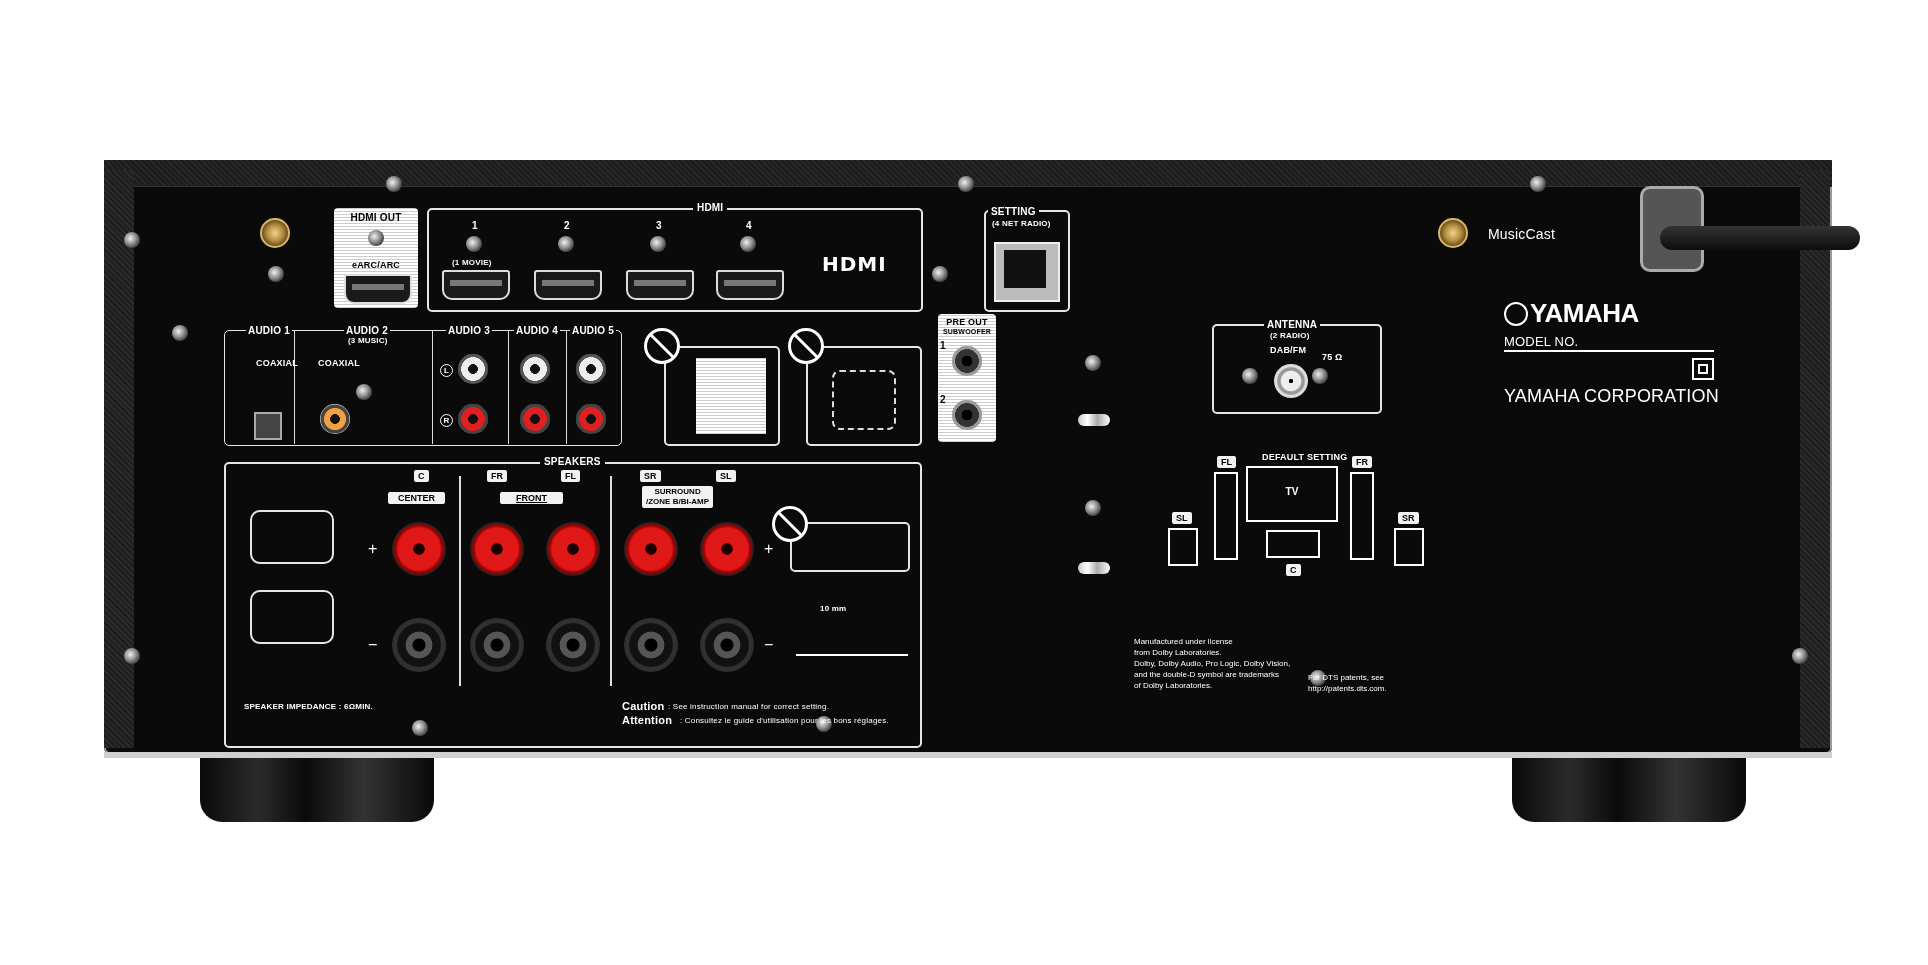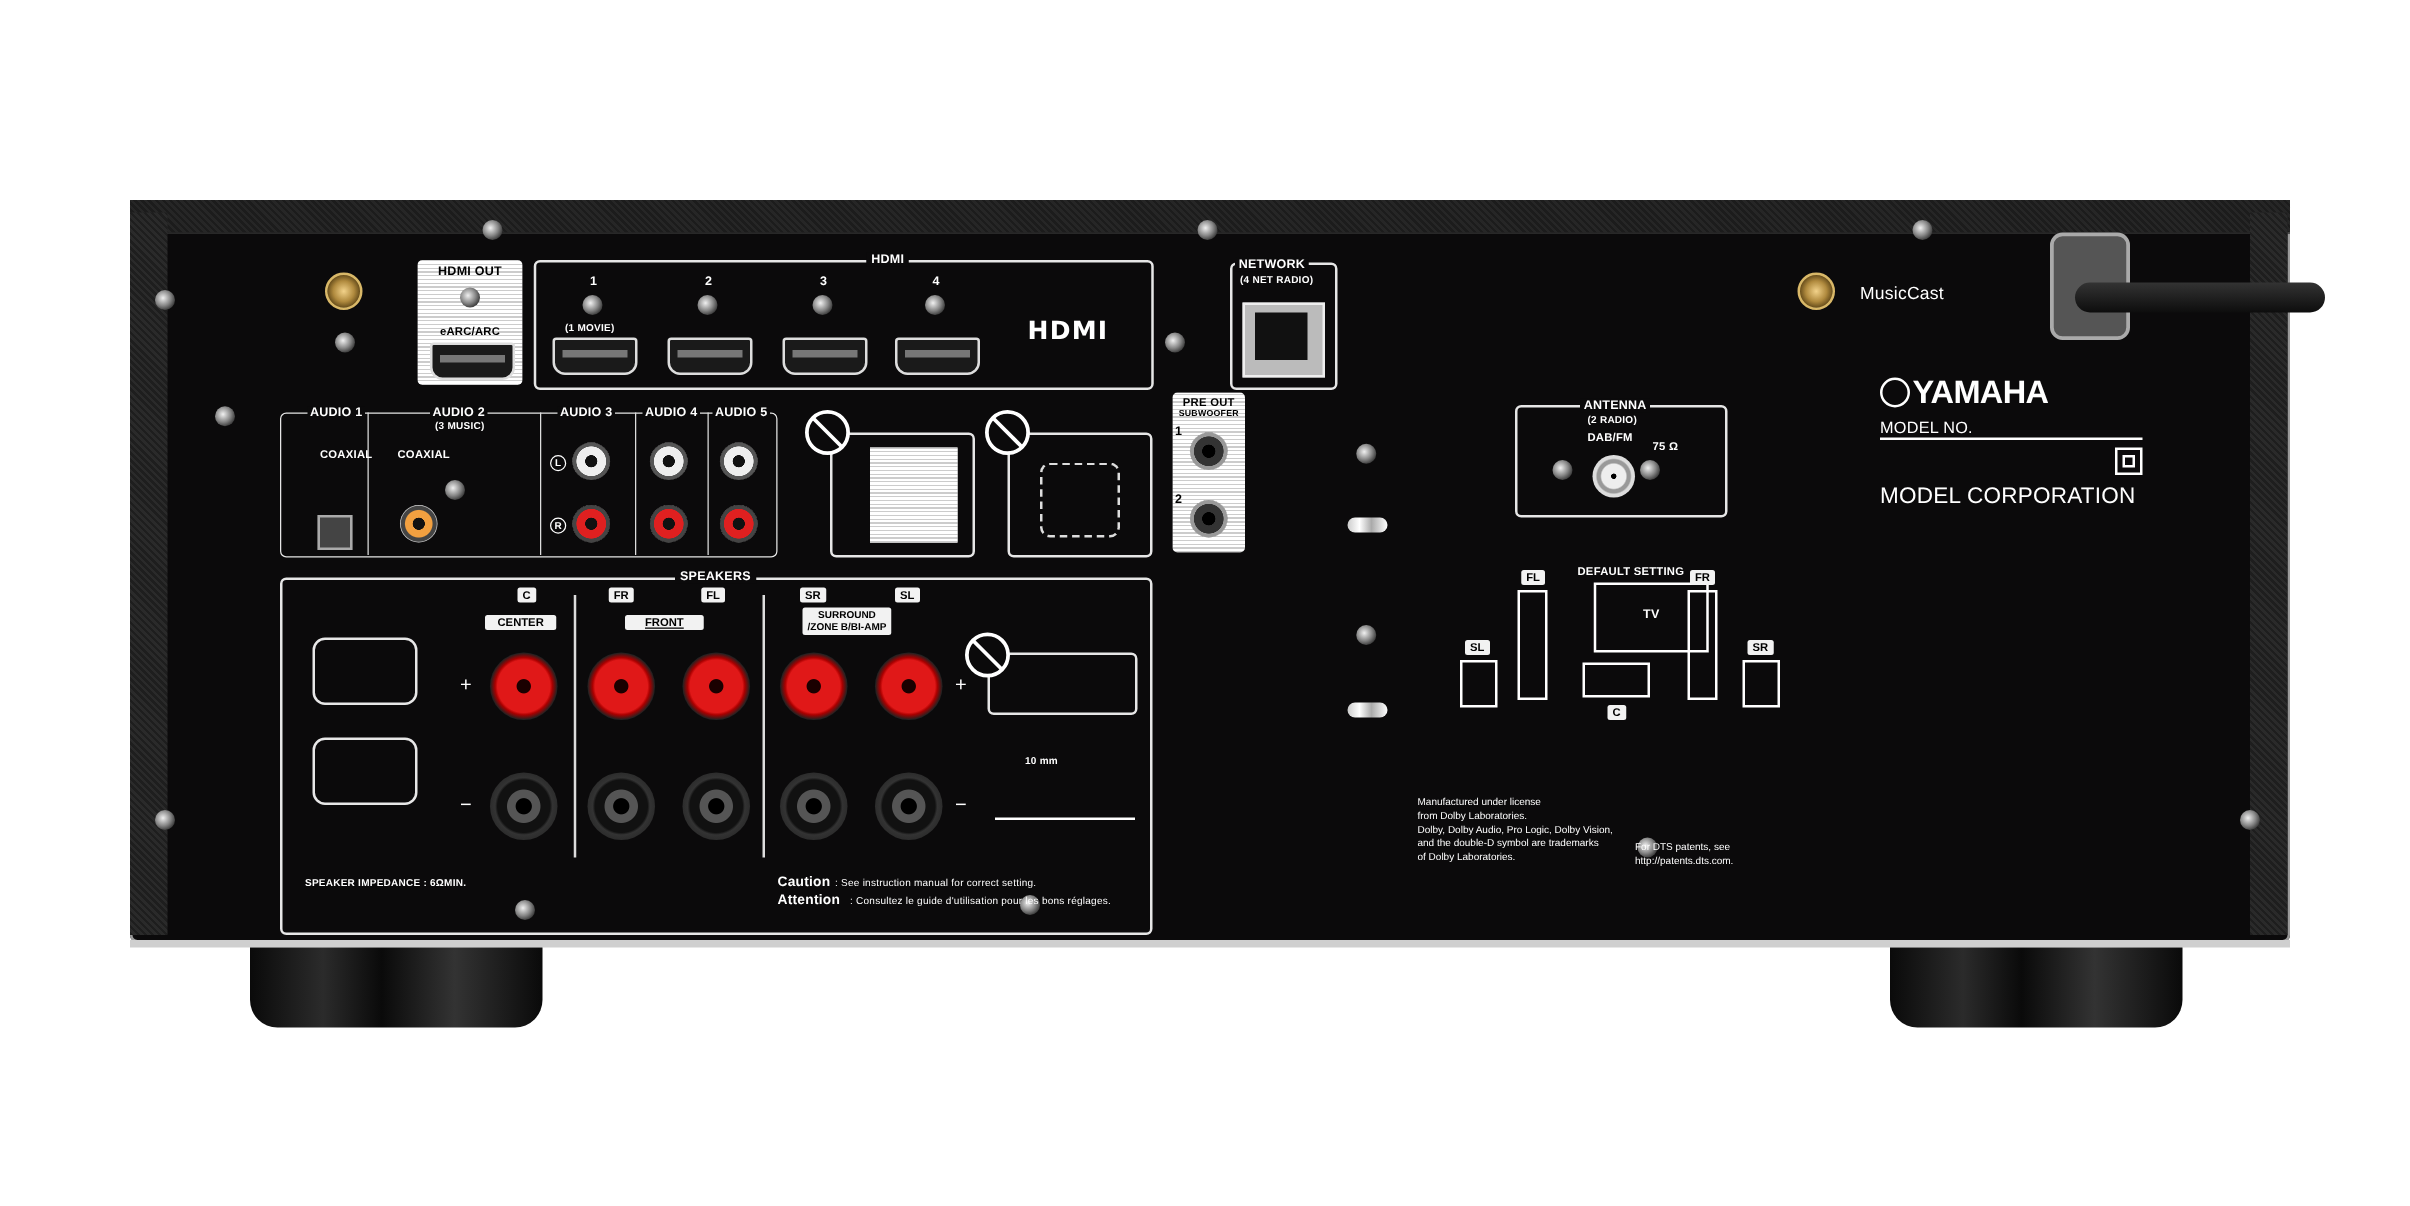--- a/index.html
+++ b/index.html
@@ -85,21 +85,21 @@
 <div class="screw" style="left:650px;top:236px;"></div>
 <div class="hdmi-port" style="left:626px;top:270px;"></div>
 
 <div class="lbl" style="left:746px;top:220px;">4</div>
 <div class="screw" style="left:740px;top:236px;"></div>
 <div class="hdmi-port" style="left:716px;top:270px;"></div>
 
 <div class="lbl" style="left:822px;top:252px;font-size:20px;letter-spacing:1px;font-family:'DejaVu Sans',sans-serif;">HDMI</div>
 
 <div class="box" style="left:984px;top:210px;width:82px;height:98px;"></div>
-<div class="lbl" style="left:988px;top:206px;background:#0b0a0b;padding:0 3px;">NETWORK</div>
+<div class="lbl" style="left:988px;top:206px;background:#0b0a0b;padding:0 3px;">SETTING</div>
 <div class="lbl" style="left:992px;top:219px;font-size:8px;">(4 NET RADIO)</div>
 <div class="abs" style="left:994px;top:242px;width:62px;height:56px;background:#bbb;border:2px solid #eee;">
   <div class="abs" style="left:8px;top:6px;width:42px;height:38px;background:#111;"></div>
 </div>
 
 <div class="abs dots" style="left:938px;top:314px;width:58px;height:128px;border-radius:4px;">
   <div class="lbl" style="left:0;right:0;top:3px;text-align:center;color:#000;font-size:9px;">PRE OUT</div>
   <div class="lbl" style="left:0;right:0;top:14px;text-align:center;color:#000;font-size:7px;">SUBWOOFER</div>
   <div class="lbl" style="left:2px;top:26px;color:#000;">1</div>
   <div class="rca black" style="left:14px;top:32px;"></div>
@@ -196,21 +196,21 @@
 <div class="pill" style="left:1078px;top:562px;"></div>
 
 <div class="box" style="left:1212px;top:324px;width:166px;height:86px;"></div>
 <div class="lbl" style="left:1264px;top:319px;background:#0b0a0b;padding:0 3px;">ANTENNA</div>
 <div class="lbl" style="left:1270px;top:331px;font-size:8px;">(2 RADIO)</div>
 <div class="lbl" style="left:1270px;top:345px;font-size:9px;">DAB/FM</div>
 <div class="lbl" style="left:1322px;top:352px;font-size:9px;">75 Ω</div>
 <div class="abs" style="left:1274px;top:364px;width:34px;height:34px;border-radius:50%;background:radial-gradient(circle,#000 0 8%,#eee 10% 40%,#999 45% 55%,#ddd 60%);"></div>
 
 <div class="lbl" style="left:1262px;top:452px;font-size:9px;">DEFAULT SETTING</div>
-<div class="abs" style="left:1246px;top:466px;width:88px;height:52px;border:2px solid #fff;margin-left:29px;">
+<div class="abs" style="left:1246px;top:466px;width:88px;height:52px;border:2px solid #fff;">
   <div class="lbl" style="left:0;right:0;top:18px;text-align:center;">TV</div>
 </div>
 <div class="tag" style="left:1172px;top:512px;">SL</div>
 <div class="abs" style="left:1168px;top:528px;width:26px;height:34px;border:2px solid #fff;"></div>
 <div class="tag" style="left:1217px;top:456px;">FL</div>
 <div class="abs" style="left:1214px;top:472px;width:20px;height:84px;border:2px solid #fff;"></div>
 <div class="abs" style="left:1266px;top:530px;width:50px;height:24px;border:2px solid #fff;"></div>
 <div class="tag" style="left:1286px;top:564px;">C</div>
 <div class="tag" style="left:1352px;top:456px;">FR</div>
 <div class="abs" style="left:1350px;top:472px;width:20px;height:84px;border:2px solid #fff;"></div>
@@ -226,16 +226,16 @@
 http://patents.dts.com.</div>
 
 <div class="lbl" style="left:1488px;top:226px;font-size:14px;font-weight:normal;">MusicCast</div>
 <div class="abs" style="left:1504px;top:302px;width:20px;height:20px;border:2px solid #fff;border-radius:50%;"></div>
 <div class="lbl" style="left:1530px;top:298px;font-size:26px;letter-spacing:-0.5px;">YAMAHA</div>
 <div class="lbl" style="left:1504px;top:334px;font-size:13px;font-weight:normal;">MODEL NO.</div>
 <div class="abs" style="left:1504px;top:350px;width:210px;height:2px;background:#fff;"></div>
 <div class="abs" style="left:1692px;top:358px;width:18px;height:18px;border:2px solid #fff;">
   <div class="abs" style="left:4px;top:4px;width:6px;height:6px;border:2px solid #fff;"></div>
 </div>
-<div class="lbl" style="left:1504px;top:386px;font-size:18px;font-weight:normal;">MODEL CORPORATION</div>
+<div class="lbl" style="left:1504px;top:386px;font-size:18px;font-weight:normal;">YAMAHA CORPORATION</div>
 
 <div class="abs" style="left:1640px;top:186px;width:58px;height:80px;border:3px solid #aaa;border-radius:10px;background:#555;"></div>
 <div class="abs" style="left:1660px;top:226px;width:200px;height:24px;background:linear-gradient(#333,#0d0d0d);border-radius:12px;"></div>
 
 </body></html>

